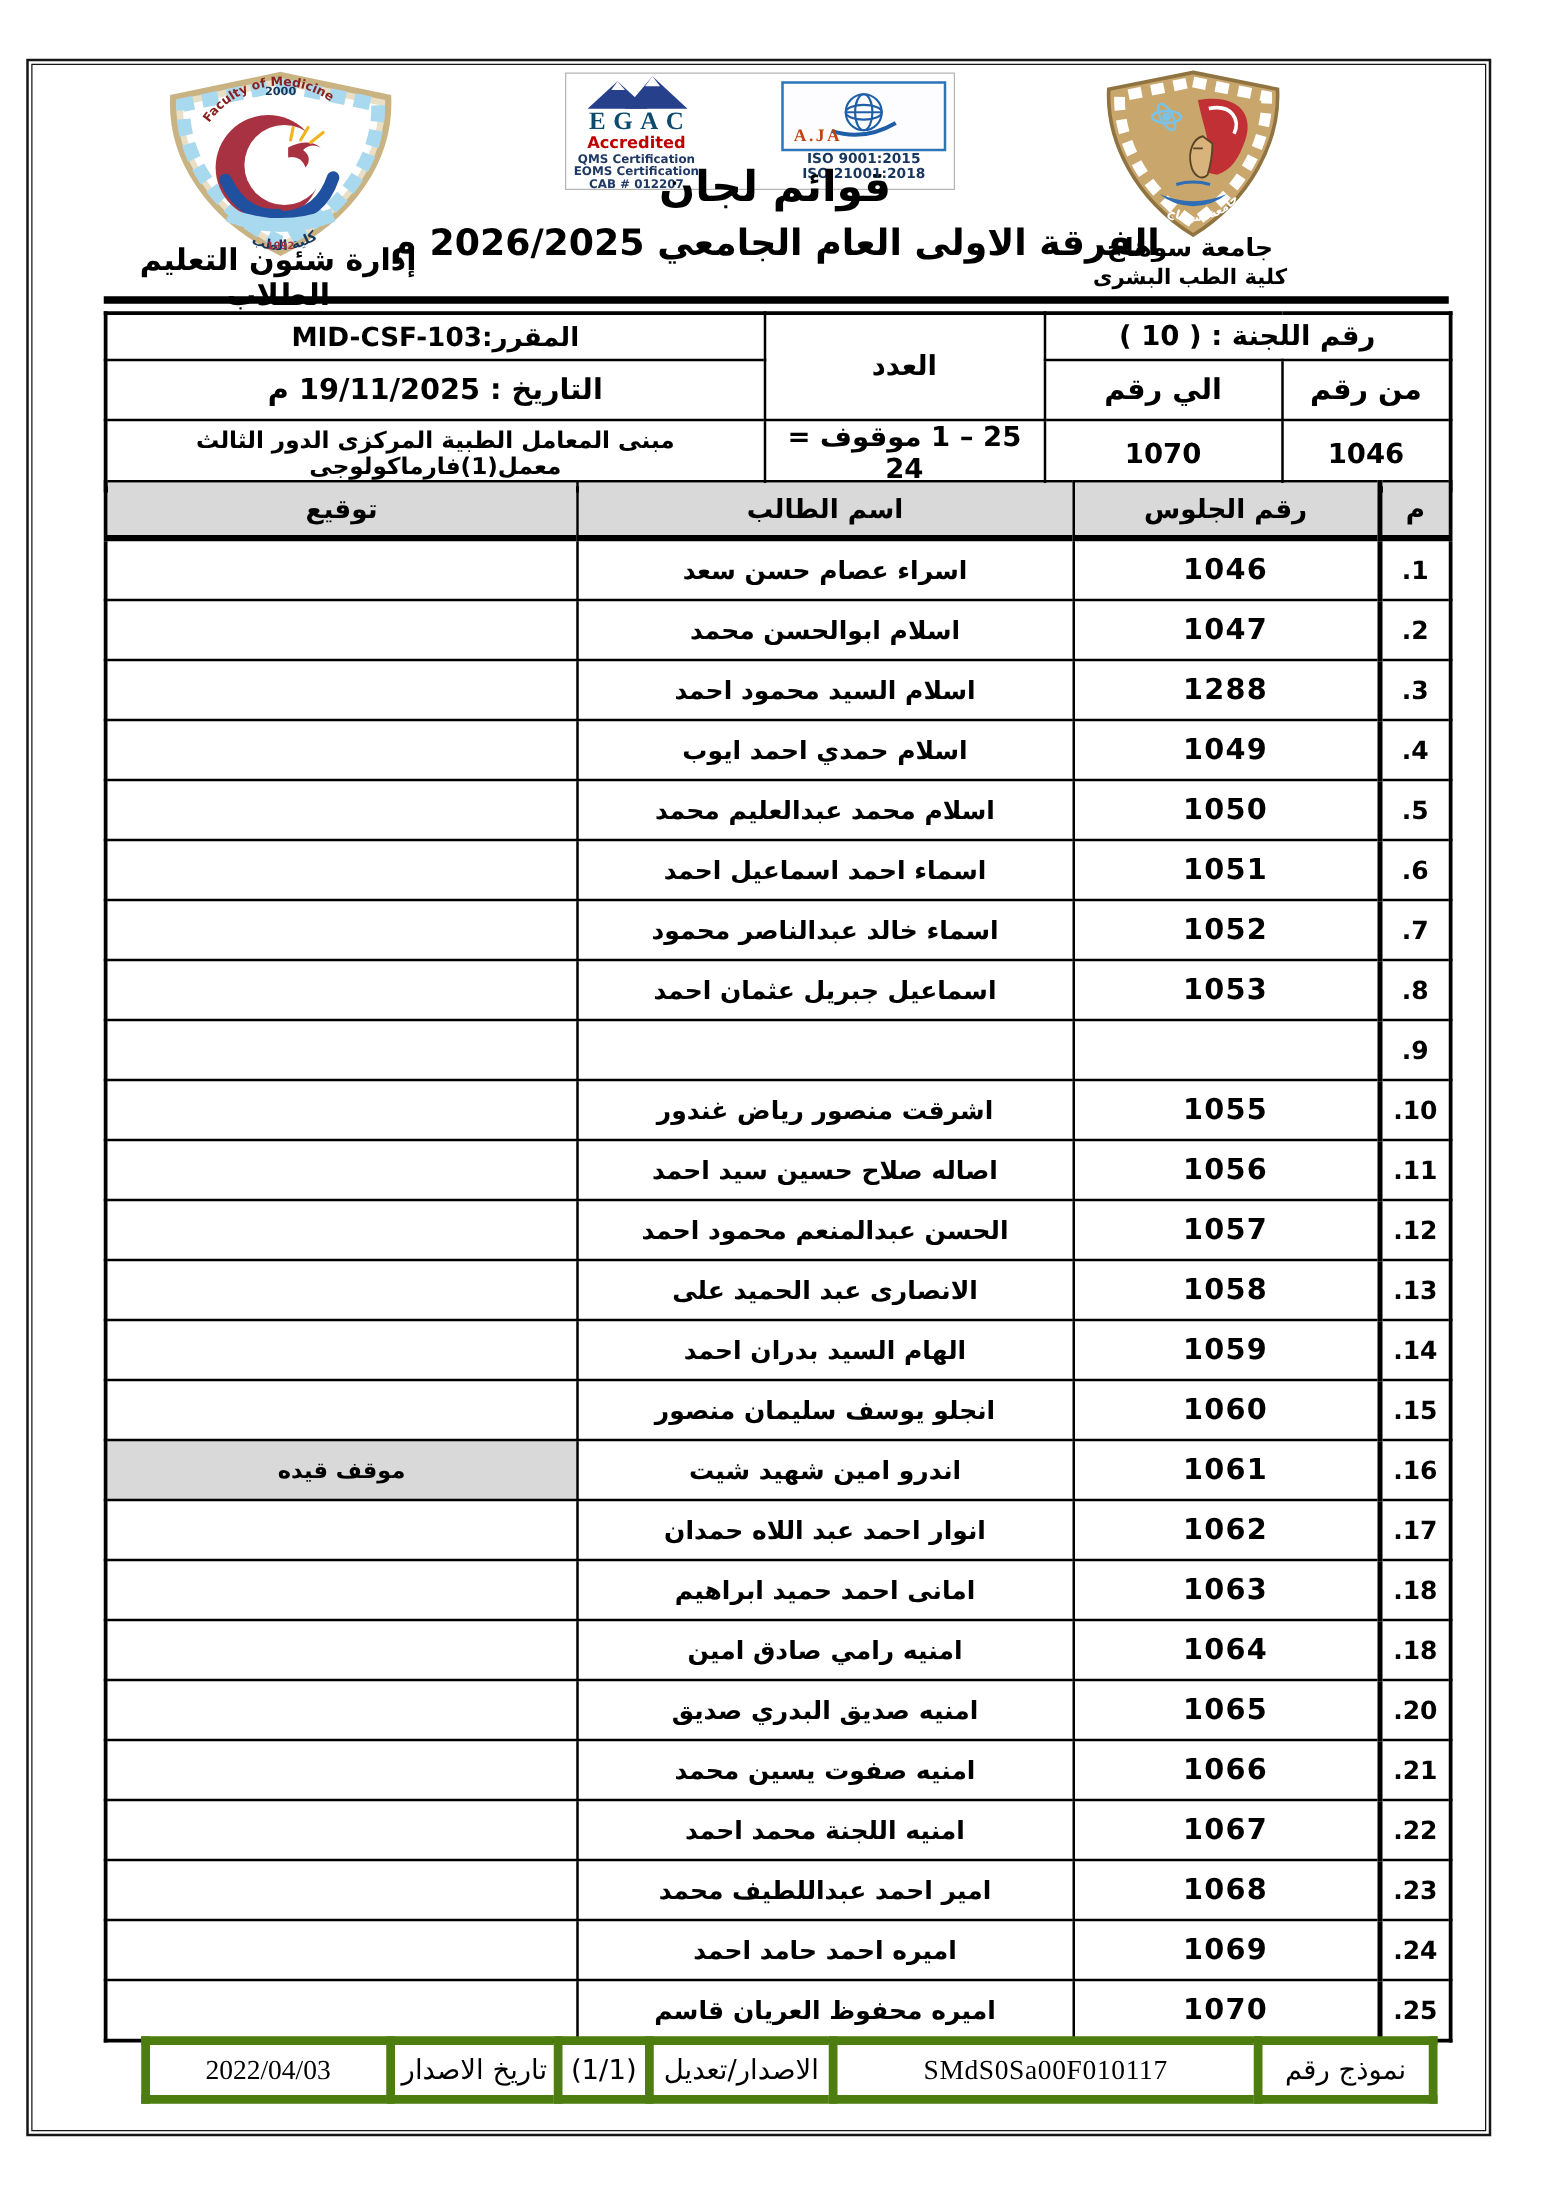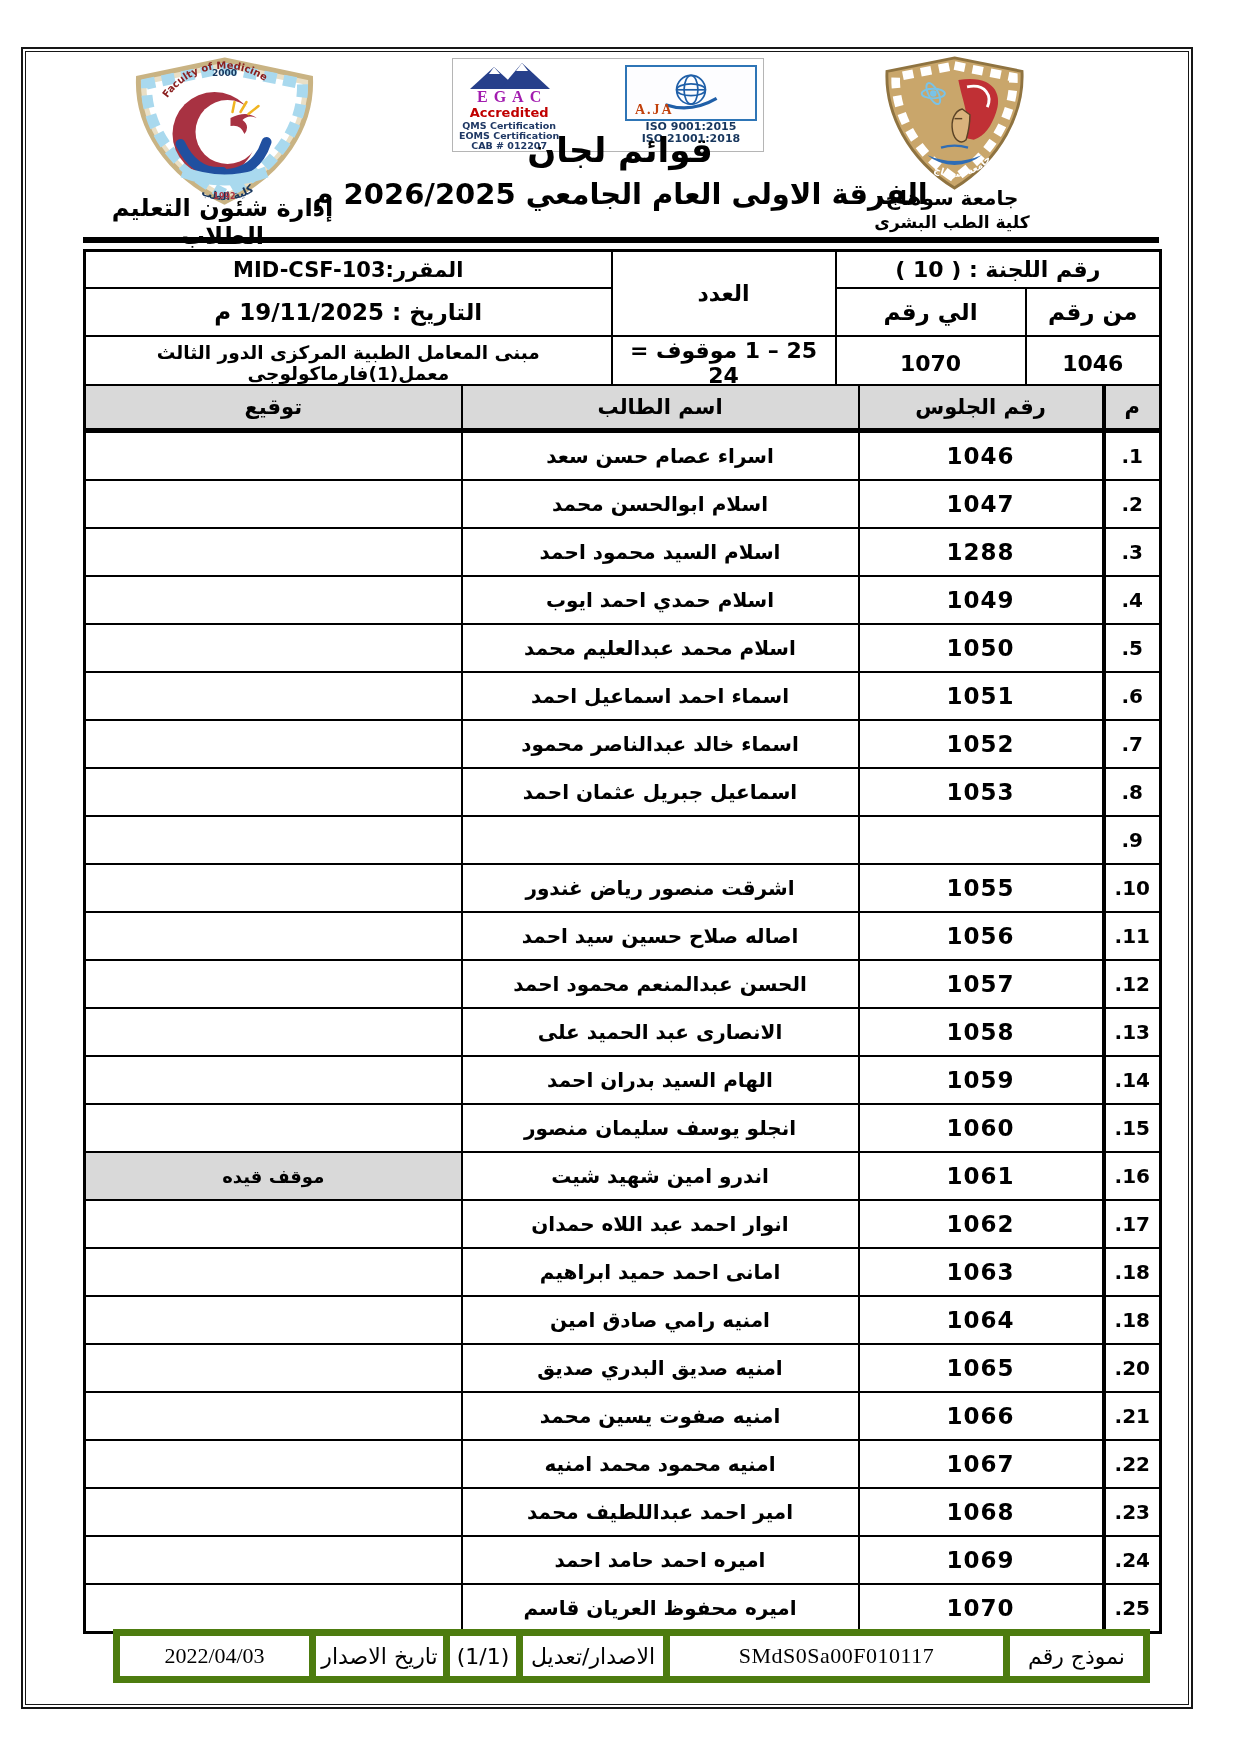--- a/index.html
+++ b/index.html
@@ -13,21 +13,21 @@
   .caption{font-weight:bold;text-align:center;}
   .title1{left:380px;top:130px;width:480px;font-size:34px;font-weight:bold;text-align:center;}
   .title2{left:310px;top:177px;width:620px;font-size:29px;font-weight:bold;text-align:center;direction:rtl;}
   .uni-cap1{left:852px;top:186px;width:200px;font-size:20px;direction:rtl;}
   .uni-cap2{left:852px;top:212px;width:200px;font-size:17px;direction:rtl;}
   .fac-cap{left:90px;top:194px;width:265px;font-size:24px;direction:rtl;}
   
   .cert-box{left:452px;top:58px;width:312px;height:94px;border:1px solid #b5b5b5;background:#fff;
             display:flex;flex-direction:row;align-items:center;justify-content:space-between;padding:3px 6px;box-sizing:border-box;}
   .cert-col{display:flex;flex-direction:column;align-items:center;line-height:1.05;}
-  .egac-name{font-family:"Liberation Serif",serif;font-weight:bold;font-size:16px;letter-spacing:6px;color:#a21caf;margin-top:-2px;padding-left:6px;}
+  .egac-name{font-family:"Liberation Serif",serif;font-weight:bold;font-size:20px;letter-spacing:6px;color:#0c4a6e;margin-top:-2px;padding-left:6px;}
   .egac-acc{color:#c00000;font-weight:bold;font-size:13px;margin:0 0 2px 0;text-align:center;}
   .cert-line{font-size:9.5px;font-weight:bold;color:#1f3864;}
   .aja-box{border:2px solid #2e75b6;width:128px;height:52px;display:flex;align-items:center;justify-content:center;position:relative;background:#fdfdff;}
   .aja-name{position:absolute;left:8px;bottom:2px;color:#c2410c;font-weight:bold;font-size:14px;font-family:Liberation Serif, serif;letter-spacing:2px;}
   .iso-line{font-size:11px;font-weight:bold;color:#17365d;}
   
   .rule{left:83px;top:237px;width:1076px;height:6px;background:#000;}
   
   table{border-collapse:collapse;table-layout:fixed;}
   td{vertical-align:middle;text-align:center;overflow:hidden;}
@@ -317,21 +317,21 @@
         </tr>
         <tr>
           <td class="td-idx">21.</td>
           <td class="td-seat">1066</td>
           <td class="td-name">امنيه صفوت يسين محمد</td>
           <td class="td-sig"></td>
         </tr>
         <tr>
           <td class="td-idx">22.</td>
           <td class="td-seat">1067</td>
-          <td class="td-name">امنيه محمود محمد امنيه</td>
+          <td class="td-name">امنيه اللجنة محمد احمد</td>
           <td class="td-sig"></td>
         </tr>
         <tr>
           <td class="td-idx">23.</td>
           <td class="td-seat">1068</td>
           <td class="td-name">امير احمد عبداللطيف محمد</td>
           <td class="td-sig"></td>
         </tr>
         <tr>
           <td class="td-idx">24.</td>

